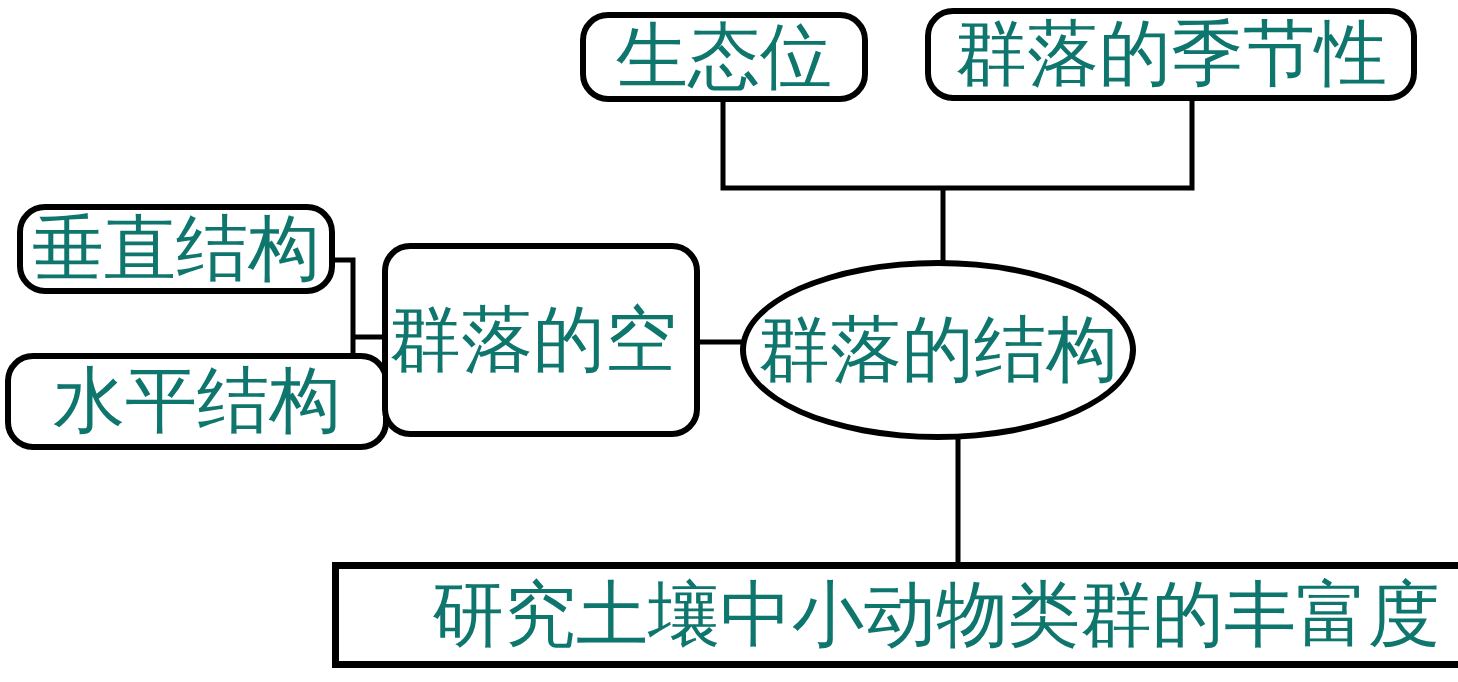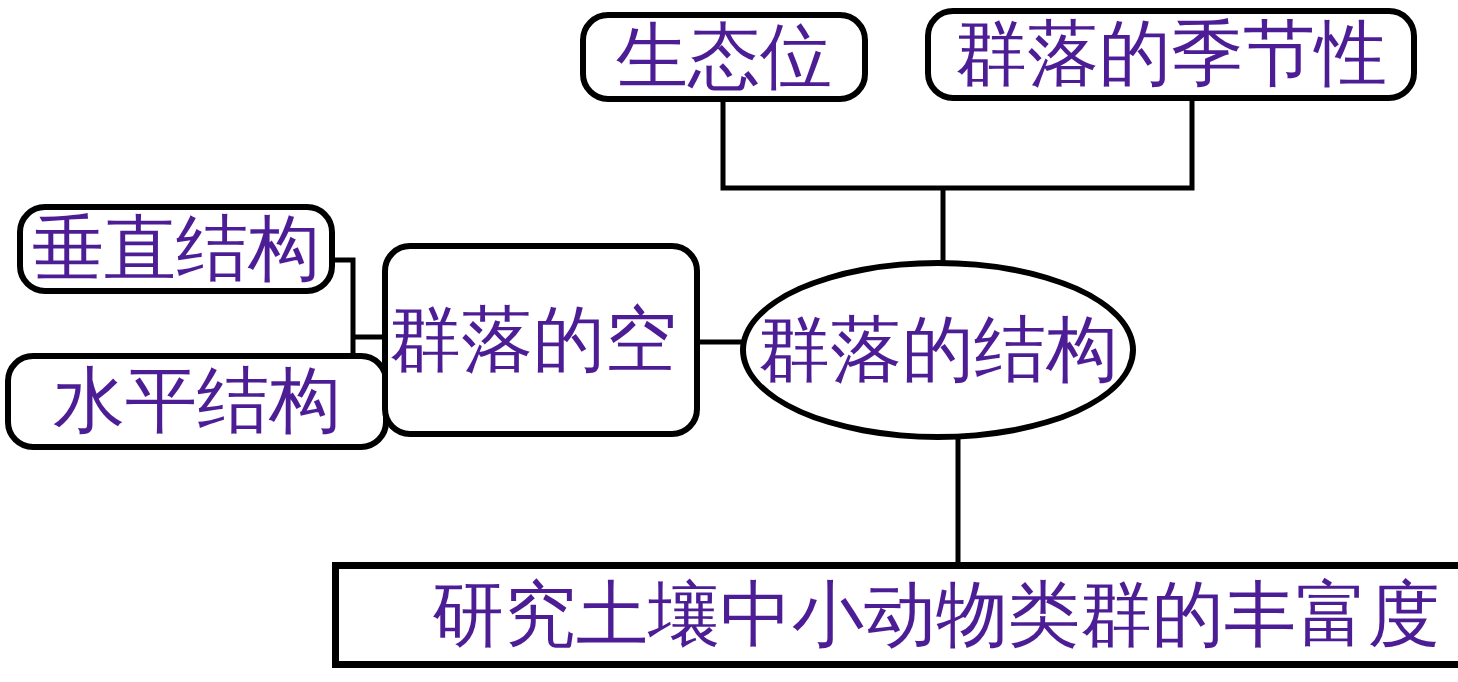--- a/index.html
+++ b/index.html
@@ -7,21 +7,21 @@
     padding: 0;
     background: #ffffff;
   }
   #stage {
     position: relative;
     width: 1458px;
     height: 682px;
     background: #ffffff;
     overflow: hidden;
     font-family: "Liberation Serif", "DejaVu Serif", serif;
-    color: #4c1d95;
+    color: #0f766e;
   }
   #connectors {
     position: absolute;
     left: 0;
     top: 0;
     width: 1458px;
     height: 682px;
   }
   .node {
     position: absolute;

